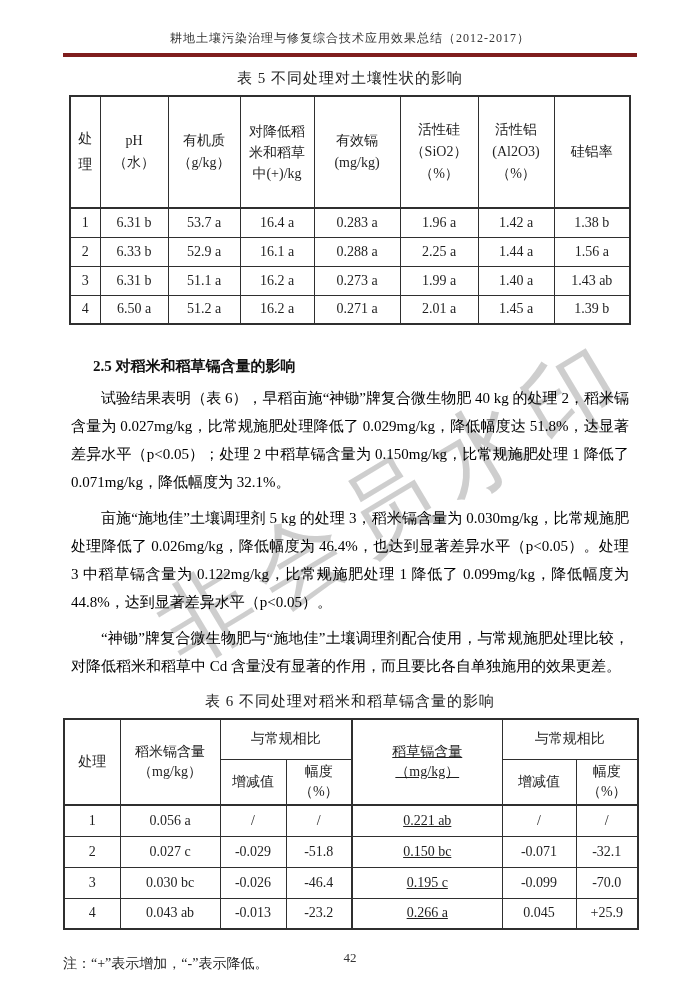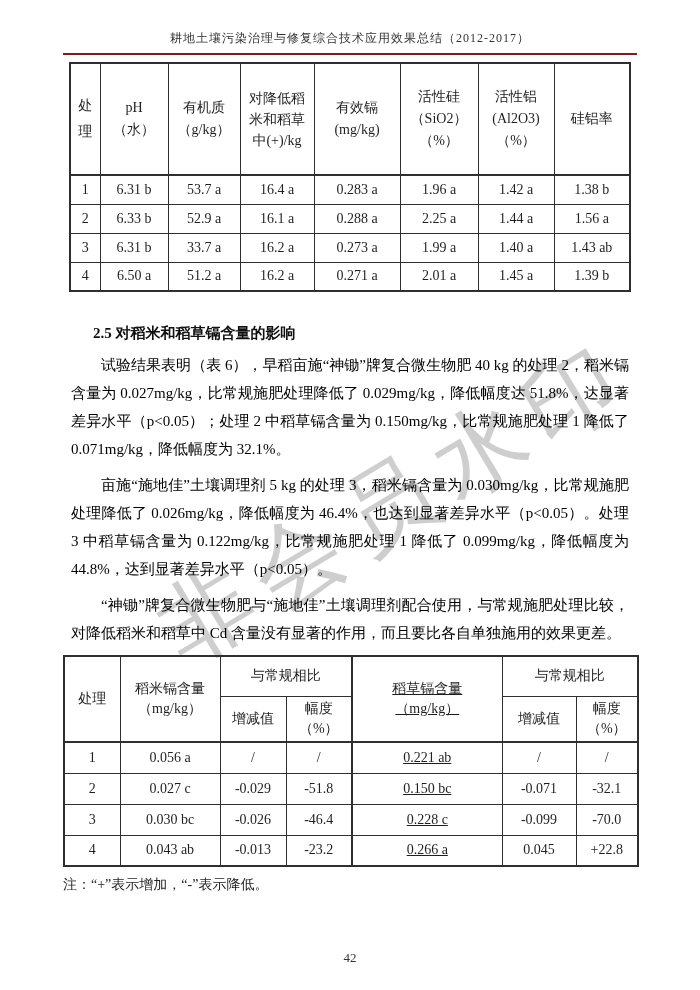--- a/index.html
+++ b/index.html
@@ -17,21 +17,21 @@
     z-index: 1;
     padding: 0 63px;
   }
   
   .doc-header {
     margin-top: 30px;
     text-align: center;
     font-size: 12px;
     color: #333;
     letter-spacing: 1px;
-    border-bottom: 2px solid #7f1d1d;
+    border-bottom: 4px solid #7f1d1d;
     padding-bottom: 6px;
   }
   
   .tbl-caption {
     text-align: center;
     font-size: 15px;
     color: #222;
     margin-top: 12px;
     letter-spacing: 1px;
   }
@@ -78,21 +78,21 @@
   .para {
     font-size: 15px;
     line-height: 28px;
     text-align: justify;
     text-indent: 2em;
     margin: 8px;
     color: #000000;
   }
   .note {
     font-size: 14px;
-    margin-top: 9px;
+    margin-top: 25px;
     color: #1f1f1f;
   }
   .page-number {
     position: absolute;
     bottom: 24px;
     left: 0;
     width: 100%;
     text-align: center;
     font-size: 13px;
     color: #333;
@@ -121,20 +121,21 @@
 <body>
 
 <div class="sheet">
 
   <div class="watermark">非会员水印</div>
 
   <div class="content">
 
     <div class="doc-header">耕地土壤污染治理与修复综合技术应用效果总结（2012-2017）</div>
 
+    <div class="tbl-caption">表 5  不同处理对土壤性状的影响</div>
 
     <table class="t5">
       <colgroup>
         <col style="width:30px">
           <col style="width:68px">
           <col style="width:72px">
           <col style="width:74px">
         <col style="width:86px">
           <col style="width:78px">
           <col style="width:76px">
@@ -176,21 +177,21 @@
           <td>52.9 a</td>
           <td>16.1 a</td>
           <td>0.288 a</td>
           <td>2.25 a</td>
           <td>1.44 a</td>
           <td>1.56 a</td>
         </tr>
         <tr>
           <td>3</td>
           <td>6.31 b</td>
-          <td>33.7 a</td>
+          <td>51.1 a</td>
           <td>16.2 a</td>
           <td>0.273 a</td>
           <td>1.99 a</td>
           <td>1.40 a</td>
           <td>1.43 ab</td>
         </tr>
         <tr>
           <td>4</td>
           <td>6.50 a</td>
           <td>51.2 a</td>
@@ -201,20 +202,21 @@
           <td>1.39 b</td>
         </tr>
       </tbody>
     </table>
 
     <div class="sec-heading">2.5 对稻米和稻草镉含量的影响</div>
     <p class="para">试验结果表明（表 6），早稻亩施“神锄”牌复合微生物肥 40 kg 的处理 2，稻米镉含量为 0.027mg/kg，比常规施肥处理降低了 0.029mg/kg，降低幅度达 51.8%，达显著差异水平（p&lt;0.05）；处理 2 中稻草镉含量为 0.150mg/kg，比常规施肥处理 1 降低了 0.071mg/kg，降低幅度为 32.1%。</p>
     <p class="para">亩施“施地佳”土壤调理剂 5 kg 的处理 3，稻米镉含量为 0.030mg/kg，比常规施肥处理降低了 0.026mg/kg，降低幅度为 46.4%，也达到显著差异水平（p&lt;0.05）。处理 3 中稻草镉含量为 0.122mg/kg，比常规施肥处理 1 降低了 0.099mg/kg，降低幅度为 44.8%，达到显著差异水平（p&lt;0.05）。</p>
     <p class="para">“神锄”牌复合微生物肥与“施地佳”土壤调理剂配合使用，与常规施肥处理比较，对降低稻米和稻草中 Cd 含量没有显著的作用，而且要比各自单独施用的效果更差。</p>
 
+    <div class="tbl-caption">表 6  不同处理对稻米和稻草镉含量的影响</div>
 
     <table class="t6">
       <colgroup>
         <col style="width:56px">
           <col style="width:100px">
           <col style="width:66px">
           <col style="width:66px">
         <col style="width:150px">
           <col style="width:74px">
           <col style="width:62px">
@@ -255,32 +257,32 @@
           <td>-51.8</td>
           <td class="thickleft">0.150 bc</td>
           <td>-0.071</td>
           <td>-32.1</td>
         </tr>
         <tr>
           <td>3</td>
           <td>0.030 bc</td>
           <td>-0.026</td>
           <td>-46.4</td>
-          <td class="thickleft">0.228 c</td>
+          <td class="thickleft">0.195 c</td>
           <td>-0.099</td>
           <td>-70.0</td>
         </tr>
         <tr>
           <td>4</td>
           <td>0.043 ab</td>
           <td>-0.013</td>
           <td>-23.2</td>
           <td class="thickleft">0.266 a</td>
           <td>0.045</td>
-          <td>+22.8</td>
+          <td>+25.9</td>
         </tr>
       </tbody>
     </table>
 
     <div class="note">注：“+”表示增加，“-”表示降低。</div>
 
   </div>
 
   <div class="page-number">42</div>
 

